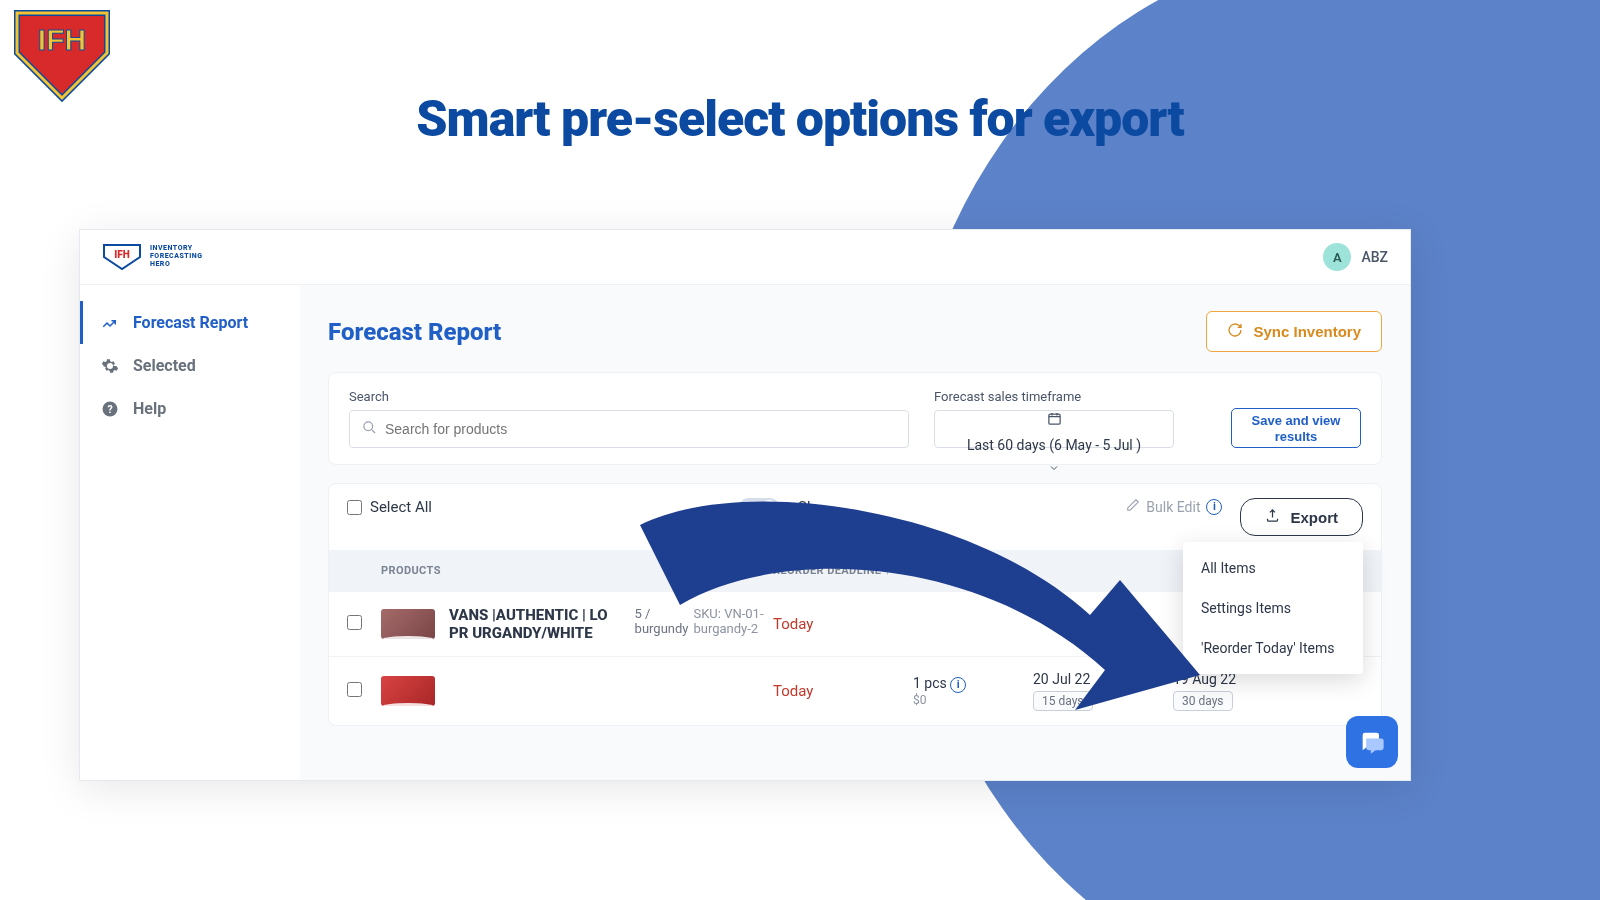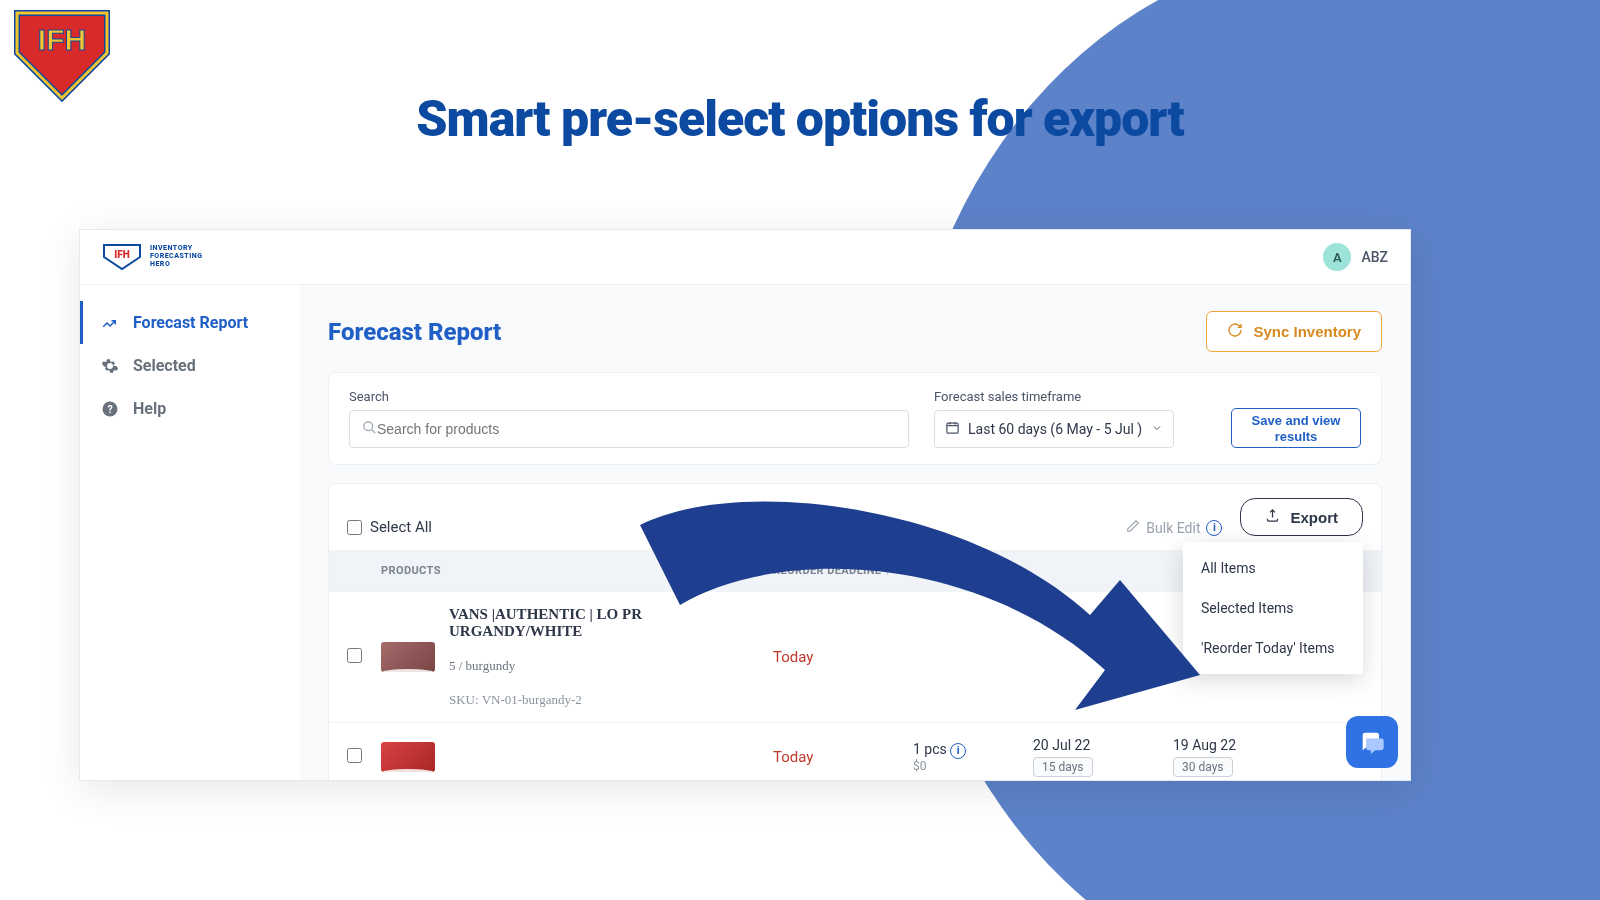--- a/index.html
+++ b/index.html
@@ -164,21 +164,21 @@
   .field { display: flex; flex-direction: column; gap: 6px; }
   .field-label { font-size: 13px; color: #4a5568; }
   .search-input-wrap {
     width: 560px;
     border: 1px solid #d9dee6;
     border-radius: 4px;
     height: 38px;
     display: flex;
     align-items: center;
     padding: 0 12px;
-    gap: 0;
+    gap: 8px;
     color: #9aa2af;
   }
   .search-input-wrap input {
     border: none;
     outline: none;
     font-size: 14px;
     flex: 1;
     background: transparent;
   }
   .select-timeframe {
@@ -186,20 +186,21 @@
     border: 1px solid #d9dee6;
     border-radius: 4px;
     height: 38px;
     display: flex;
     align-items: center;
     padding: 0 10px;
     gap: 8px;
     font-size: 14px;
     color: #2d3748;
     cursor: pointer;
+    flex-direction: column;
   }
   .save-view-btn {
     width: 130px;
     height: 40px;
     border: 1.5px solid #1f5fc6;
     color: #1f5fc6;
     background: #fff;
     border-radius: 5px;
     font-size: 13px;
     font-weight: 600;
@@ -212,21 +213,21 @@
 
   .table-panel {
     background: #fff;
     border: 1px solid #edf0f5;
     border-radius: 8px;
     overflow: visible;
     position: relative;
   }
   .table-toolbar {
     display: flex;
-    align-items: flex-end;
+    align-items: flex-start;
     padding: 14px 18px;
     gap: 18px;
   }
   .select-all {
     display: flex;
     align-items: center;
     gap: 8px;
     font-size: 15px;
     color: #2d3748;
   }
@@ -340,21 +341,21 @@
   }
   .product-thumb.red { background: linear-gradient(135deg,#d94343,#a82626); }
   .product-thumb::before {
     content:"";
     position:absolute;
     bottom:-3px; left:2px; right:2px; height:6px;
     background:#fff;
     border-radius:50%;
     opacity:0.85;
   }
-  .product-meta { display: flex; flex-direction: column; gap: 18px; font-family: Liberation Serif, serif; }
+  .product-meta { display: flex; flex-direction: row; gap: 5px; }
   .product-title { font-weight: 800; font-size: 15px; color: #2d3748; }
   .product-variant { font-size: 13px; color: #6b7280; }
   .product-sku { font-size: 13px; color: #8b93a0; }
   .deadline-cell { width: 140px; color: #c0392b; font-weight: 400; font-size: 15px; }
   .qty-cell { width: 120px; font-size: 14px; color: #2d3748; }
   .qty-cell .sub { font-size: 12px; color: #8b93a0; display: block; }
   .date-cell { width: 140px; font-size: 14px; color: #2d3748; }
   .date-cell2 { width: 190px; font-size: 14px; color: #2d3748; }
   .days-pill {
     display: inline-block;
@@ -531,21 +532,21 @@
               <svg width="15" height="15" viewBox="0 0 24 24" fill="none" stroke="#2d3748" stroke-width="2">
                   <path d="M12 3v12M8 7l4-4 4 4M4 17v2a2 2 0 002 2h12a2 2 0 002-2v-2"></path>
                 </svg>
             </span>
             <span>Export</span>
           </button>
         </div>
 
         <div class="export-dropdown">
           <div class="dd-item">All Items</div>
-          <div class="dd-item">Selected Items</div>
+          <div class="dd-item">Settings Items</div>
           <div class="dd-item">'Reorder Today' Items</div>
         </div>
 
         <div class="table-head">
           <div class="col-check"></div>
           <div class="col-prod">PRODUCTS</div>
           <div class="col-deadline">
             <span>REORDER DEADLINE</span> <span>↑</span>
           </div>
           <div class="col-qty">QUANTI</div>

